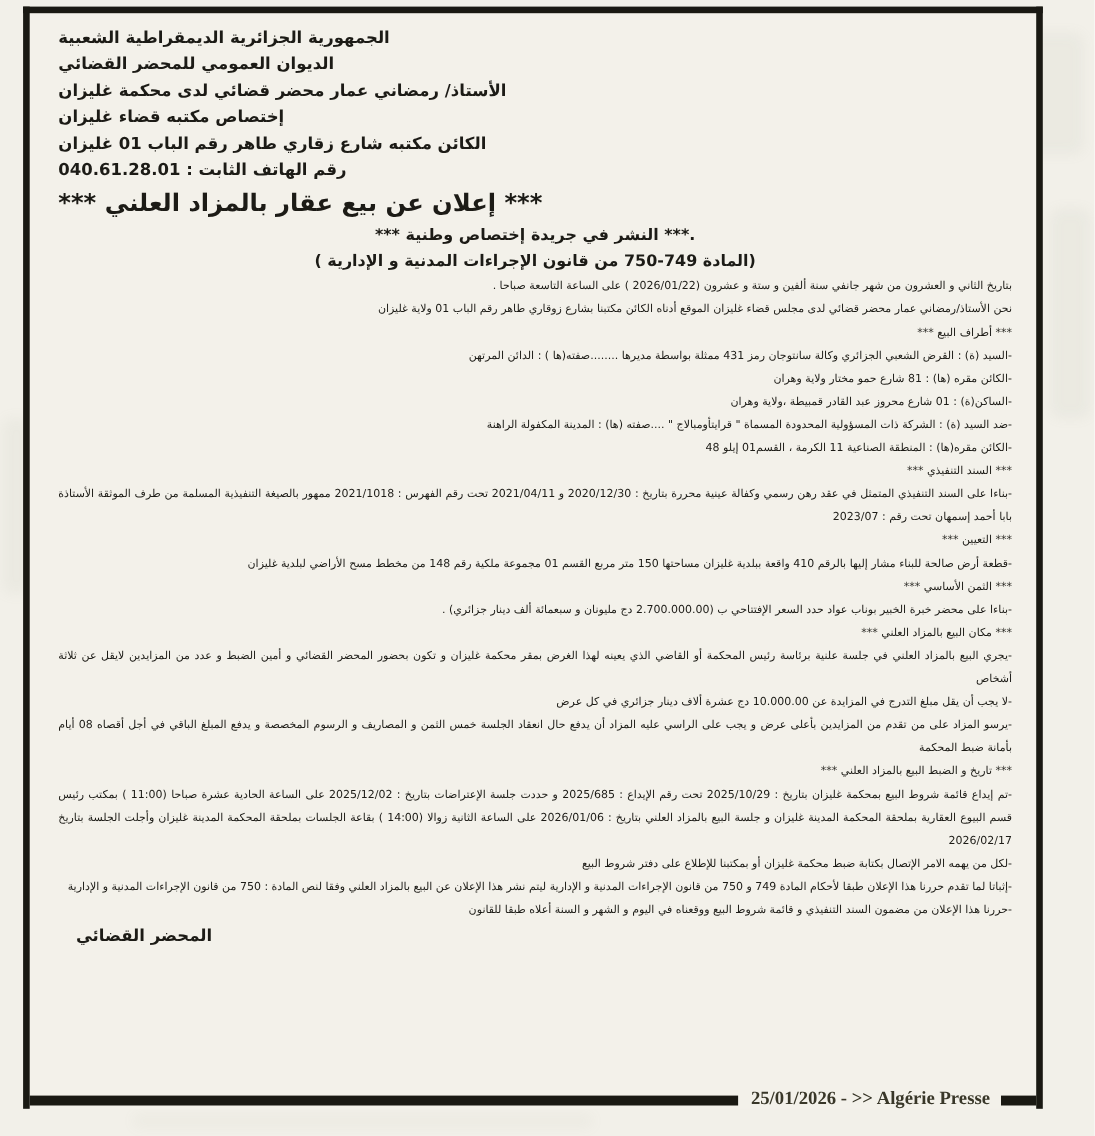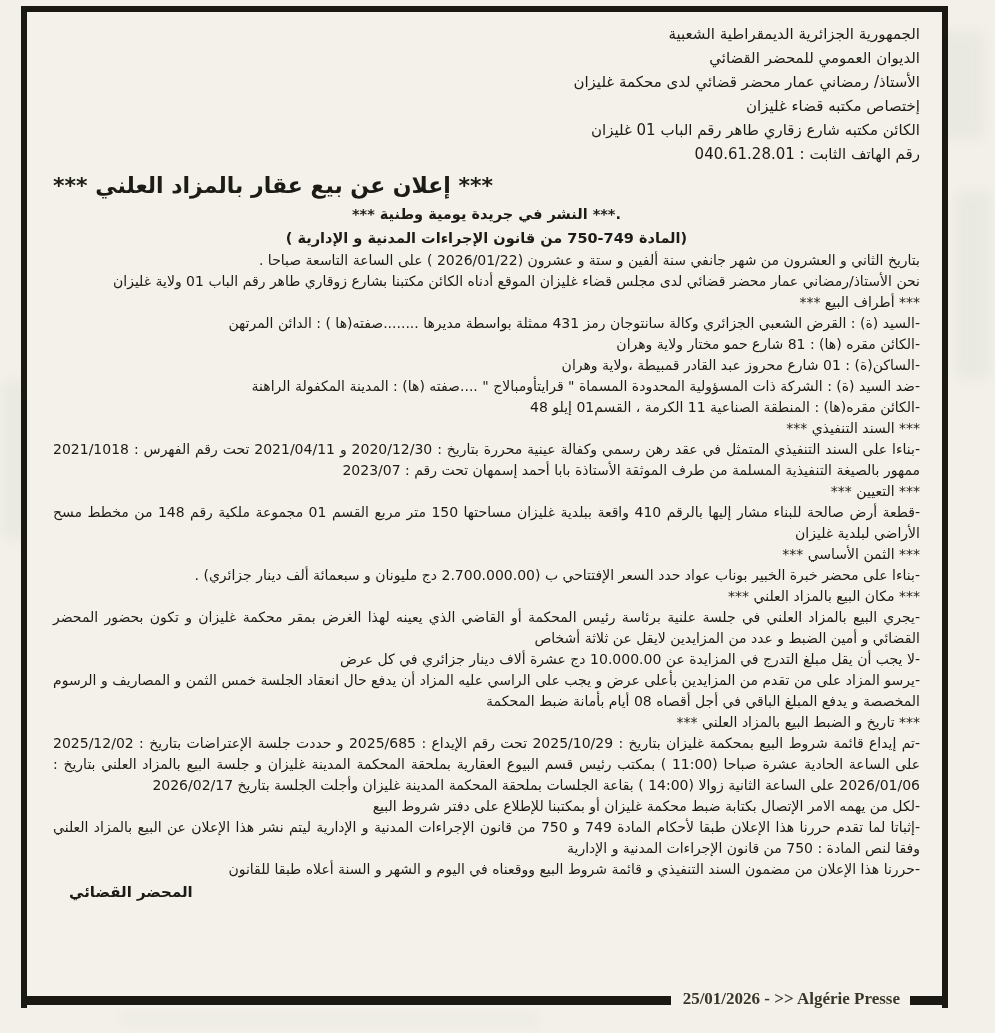--- a/index.html
+++ b/index.html
@@ -28,35 +28,35 @@
     display:flex; flex-direction:column;
     background:#f3f1ea;
   }
   .content {
     flex:1;
     padding:10px 22px 0 26px;
     direction:rtl;
     overflow:hidden;
   }
   .header-line {
-    text-align:right; font-weight:normal;
+    text-align:left; font-weight:bold;
     font-size:15px; line-height:24px;
     white-space:nowrap;
   }
   .title {
     text-align:left; font-weight:bold;
     font-size:22px; line-height:33px; margin-top:3px;
     letter-spacing:0.5px;
   }
   .subtitle {
     text-align:center; font-weight:bold;
     font-size:14.5px; line-height:24px;
   }
   .line {
-    font-size:14px; line-height:21px;
+    font-size:10px; line-height:21px;
     text-align:justify;
     margin:0;
   }
   .signature {
     font-weight:bold; font-size:15px; line-height:22px;
     text-align:left; direction:rtl;
     padding-left:16px; margin-top:1px;
   }
   .footer-row {
     display:flex; align-items:center;
@@ -90,21 +90,21 @@
       <div id="header-block">
           <div class="header-line">الجمهورية الجزائرية الديمقراطية الشعبية</div>
           <div class="header-line">الديوان العمومي للمحضر القضائي</div>
           <div class="header-line">الأستاذ/ رمضاني عمار محضر قضائي لدى محكمة غليزان</div>
           <div class="header-line">إختصاص مكتبه قضاء غليزان</div>
           <div class="header-line">الكائن مكتبه شارع زقاري طاهر رقم الباب 01 غليزان</div>
           <div class="header-line">رقم الهاتف الثابت : 040.61.28.01</div>
         </div>
 
       <div class="title">*** إعلان عن بيع عقار بالمزاد العلني ***</div>
-      <div class="subtitle">.*** النشر في جريدة يومية وطنية ***</div>
+      <div class="subtitle">.*** النشر في جريدة إختصاص وطنية ***</div>
       <div class="subtitle">(المادة 749-750 من قانون الإجراءات المدنية و الإدارية )</div>
 
       <div id="doc-body">
           <p class="line">بتاريخ الثاني و العشرون  من شهر جانفي سنة ألفين و ستة و عشرون (2026/01/22  ) على الساعة التاسعة صباحا .</p>
           <p class="line">نحن الأستاذ/رمضاني عمار محضر قضائي لدى مجلس قضاء غليزان الموقع أدناه الكائن مكتبنا بشارع زوقاري طاهر رقم الباب 01 ولاية غليزان</p>
           <p class="line sec">*** أطراف البيع ***</p>
           <p class="line">-السيد (ة) : القرض الشعبي الجزائري وكالة سانتوجان  رمز 431 ممثلة بواسطة مديرها ........صفته(ها ) : الدائن المرتهن</p>
           <p class="line">-الكائن مقره (ها) : 81 شارع حمو مختار ولاية وهران</p>
           <p class="line">-الساكن(ة) : 01 شارع محروز عبد القادر  قمبيطة ،ولاية وهران</p>
           <p class="line">-ضد السيد (ة) : الشركة ذات المسؤولية المحدودة المسماة " قرايتأومبالاج " ....صفته (ها) : المدينة المكفولة الراهنة</p>

